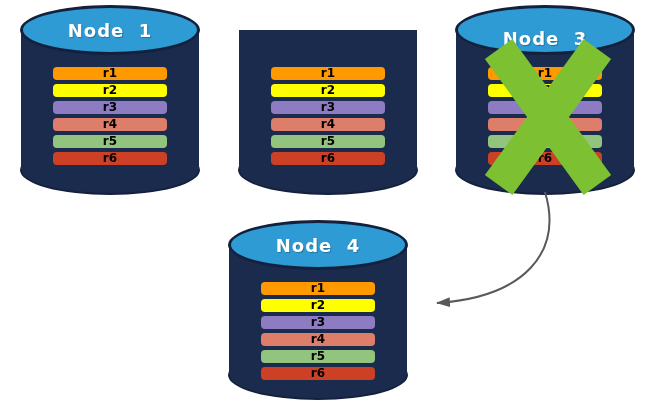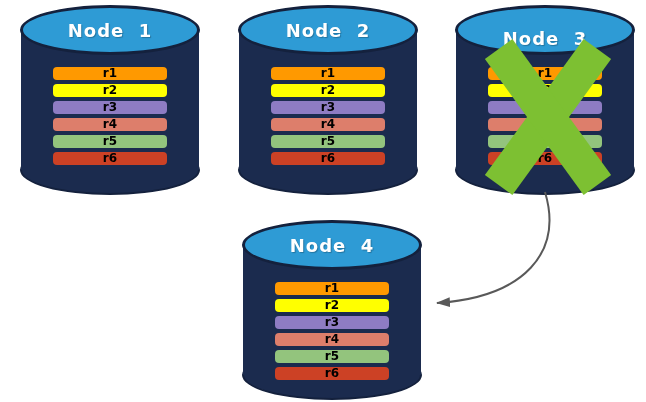--- a/index.html
+++ b/index.html
@@ -11,21 +11,21 @@
     height: 402px;
     background: #ffffff;
     overflow: hidden;
   }
 
   
   .node { position: absolute; width: 180px; height: 190px; }
   .node.pos-1 { left: 20px;  top: 5px; }
   .node.pos-2 { left: 238px; top: 5px; }
   .node.pos-3 { left: 455px; top: 5px; }
-  .node.pos-4 { left: 242px; top: 220px; height: 180px; }
+  .node.pos-4 { left: 228px; top: 220px; height: 180px; }
 
   .cyl-bottom {
     position: absolute; left: 0; right: 0; bottom: 0; height: 50px;
     border-radius: 50%;
     border: 2px solid #14213D;
     box-sizing: border-box;
   }
   .cyl-body {
     position: absolute; left: 1px; right: 1px; top: 25px; bottom: 25px;
   }
@@ -88,23 +88,20 @@
       <div class="record" style="background: rgb(142, 124, 195);">r3</div>
       <div class="record" style="background: rgb(221, 126, 107);">r4</div>
       <div class="record" style="background: rgb(147, 196, 125);">r5</div>
       <div class="record" style="background: rgb(204, 65, 37);">r6</div>
     </div>
   </div>
 
   <div class="node pos-2">
     <div class="cyl-bottom" style="background: rgb(27, 43, 78); border-color: rgb(20, 33, 61);"></div>
     <div class="cyl-body" style="background: rgb(27, 43, 78);"></div>
-    <div class="cyl-top" style="background: rgb(46, 155, 213); border-color: rgb(20, 33, 61);">
-      <span class="node-title" style="color: rgb(255, 255, 255);">Node  2</span>
-    </div>
     <div class="records">
       <div class="record" style="background: rgb(255, 153, 0);">r1</div>
       <div class="record" style="background: rgb(255, 255, 0);">r2</div>
       <div class="record" style="background: rgb(142, 124, 195);">r3</div>
       <div class="record" style="background: rgb(221, 126, 107);">r4</div>
       <div class="record" style="background: rgb(147, 196, 125);">r5</div>
       <div class="record" style="background: rgb(204, 65, 37);">r6</div>
     </div>
   </div>
 

